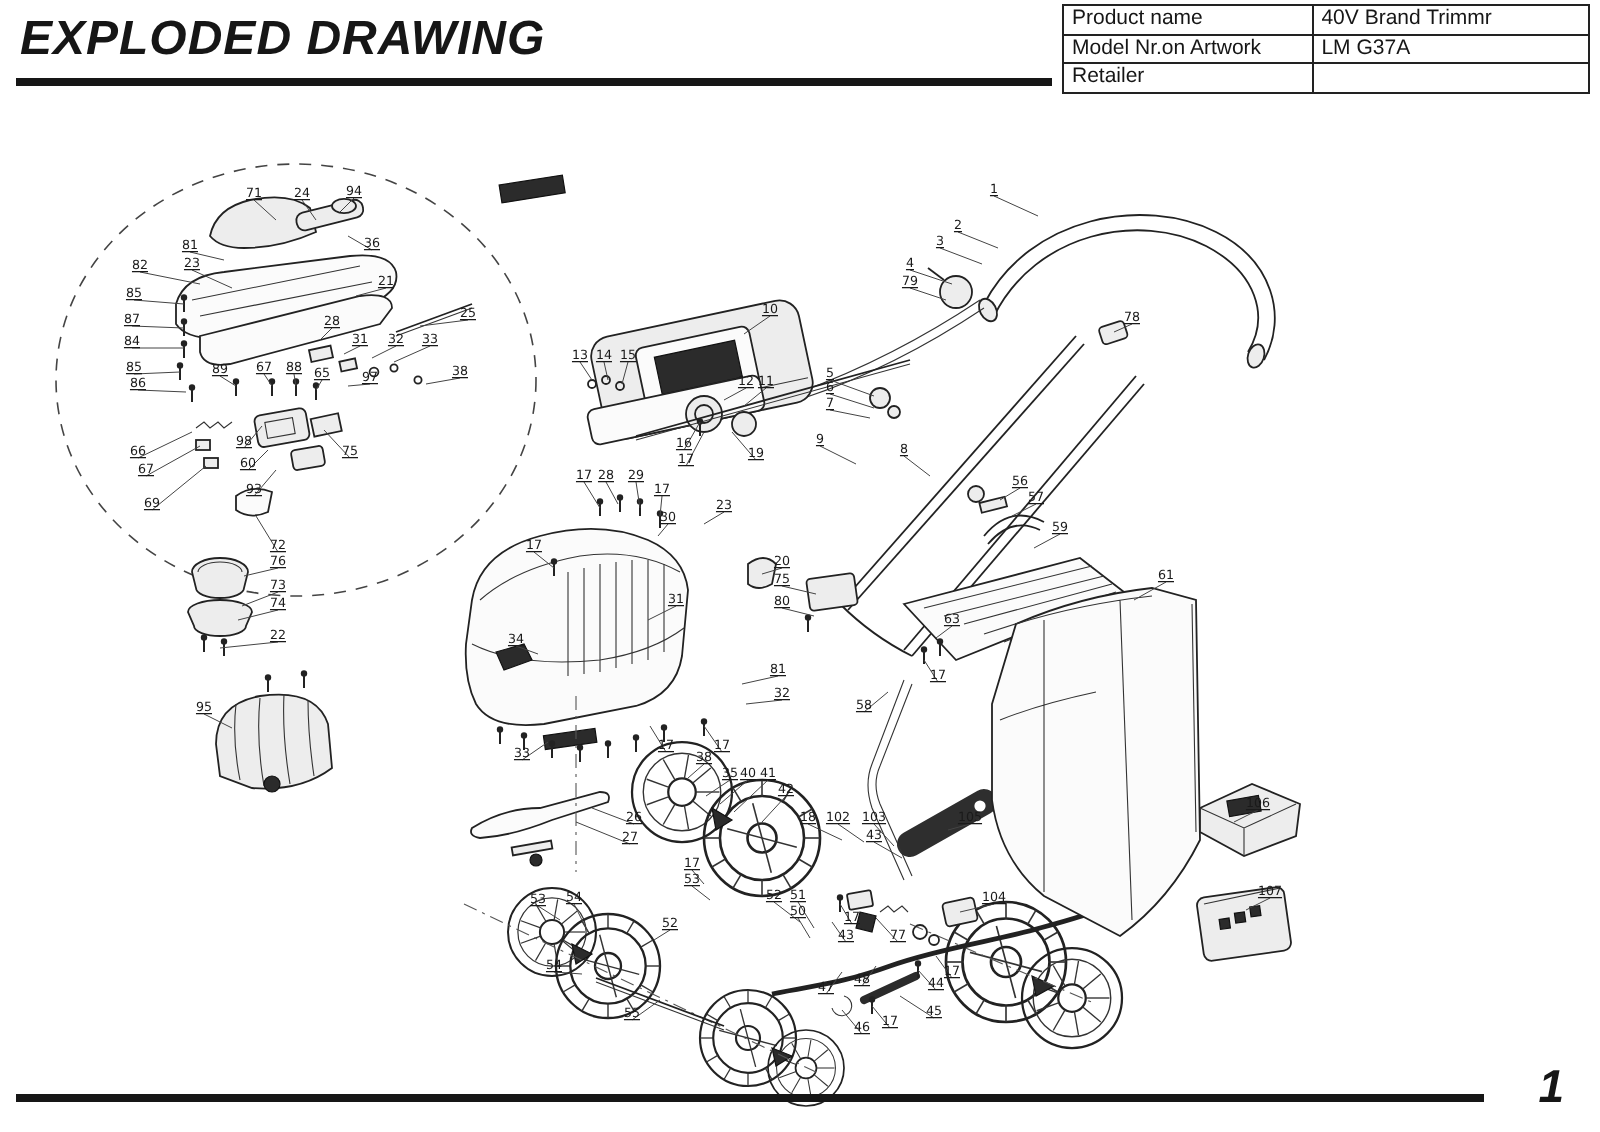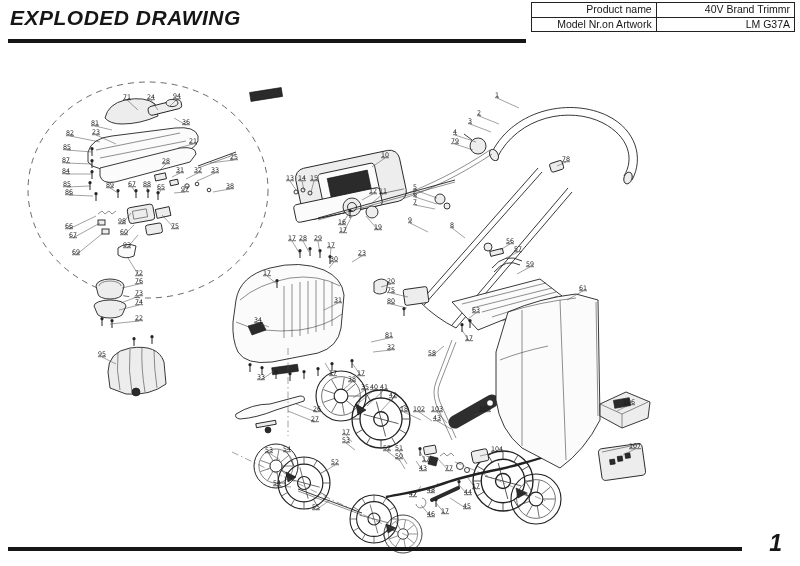--- a/index.html
+++ b/index.html
@@ -1,31 +1,31 @@
 <!DOCTYPE html>
 <html><head>
 <meta charset="utf-8">
 <style>
   html,body{margin:0;padding:0;}
   body{
     width:800px;height:566px;position:relative;background:#fff;
     font-family:"Liberation Sans", sans-serif;color:#111;overflow:hidden;
   }
   .title{
-    position:absolute;left:10px;top:6px;font-size:21px;font-weight:bold;
+    position:absolute;left:10px;top:6px;font-size:24px;font-weight:bold;
     font-style:italic;letter-spacing:.5px;color:#161616;white-space:nowrap;
   }
   .title-rule{position:absolute;left:8px;top:39px;width:518px;height:3.5px;background:#161616;}
   .info-table{
     position:absolute;right:5px;top:2px;width:264px;border-collapse:collapse;
     font-size:10.5px;color:#161616;table-layout:fixed;
   }
   .info-table td{
     border:1px solid #222;padding:0 4px;height:13.5px;line-height:13px;
-    overflow:hidden;white-space:nowrap;text-align:right;
+    overflow:hidden;white-space:nowrap;
   }
   .info-table td.k{width:44%;}
   .footer-rule{position:absolute;left:8px;top:547px;width:734px;height:3.5px;background:#161616;}
   .page-num{
     position:absolute;right:18px;top:530px;font-size:23px;font-weight:bold;
     font-style:italic;color:#161616;
   }
   svg{position:absolute;left:0;top:0;}
   svg .ln{stroke:#222;stroke-width:.9;fill:none;}
   svg .fillw{fill:#fbfbfb;stroke:#222;stroke-width:.9;}
@@ -47,20 +47,24 @@
 
 <table class="info-table">
   <tbody>
     <tr>
       <td class="k">Product name</td>
       <td>40V Brand Trimmr</td>
     </tr>
     <tr>
       <td class="k">Model Nr.on Artwork</td>
       <td>LM G37A</td>
+    </tr>
+    <tr>
+      <td class="k">Retailer</td>
+      <td></td>
     </tr>
   </tbody>
 </table>
 
 <svg width="800" height="566" viewBox="0 0 800 566">
   <defs>
     <g id="cap">
       <circle r="20" class="ln" fill="#fff"></circle>
         <circle r="15.5" class="thin"></circle>
         <circle r="5.5" class="ln" fill="#fff"></circle>

